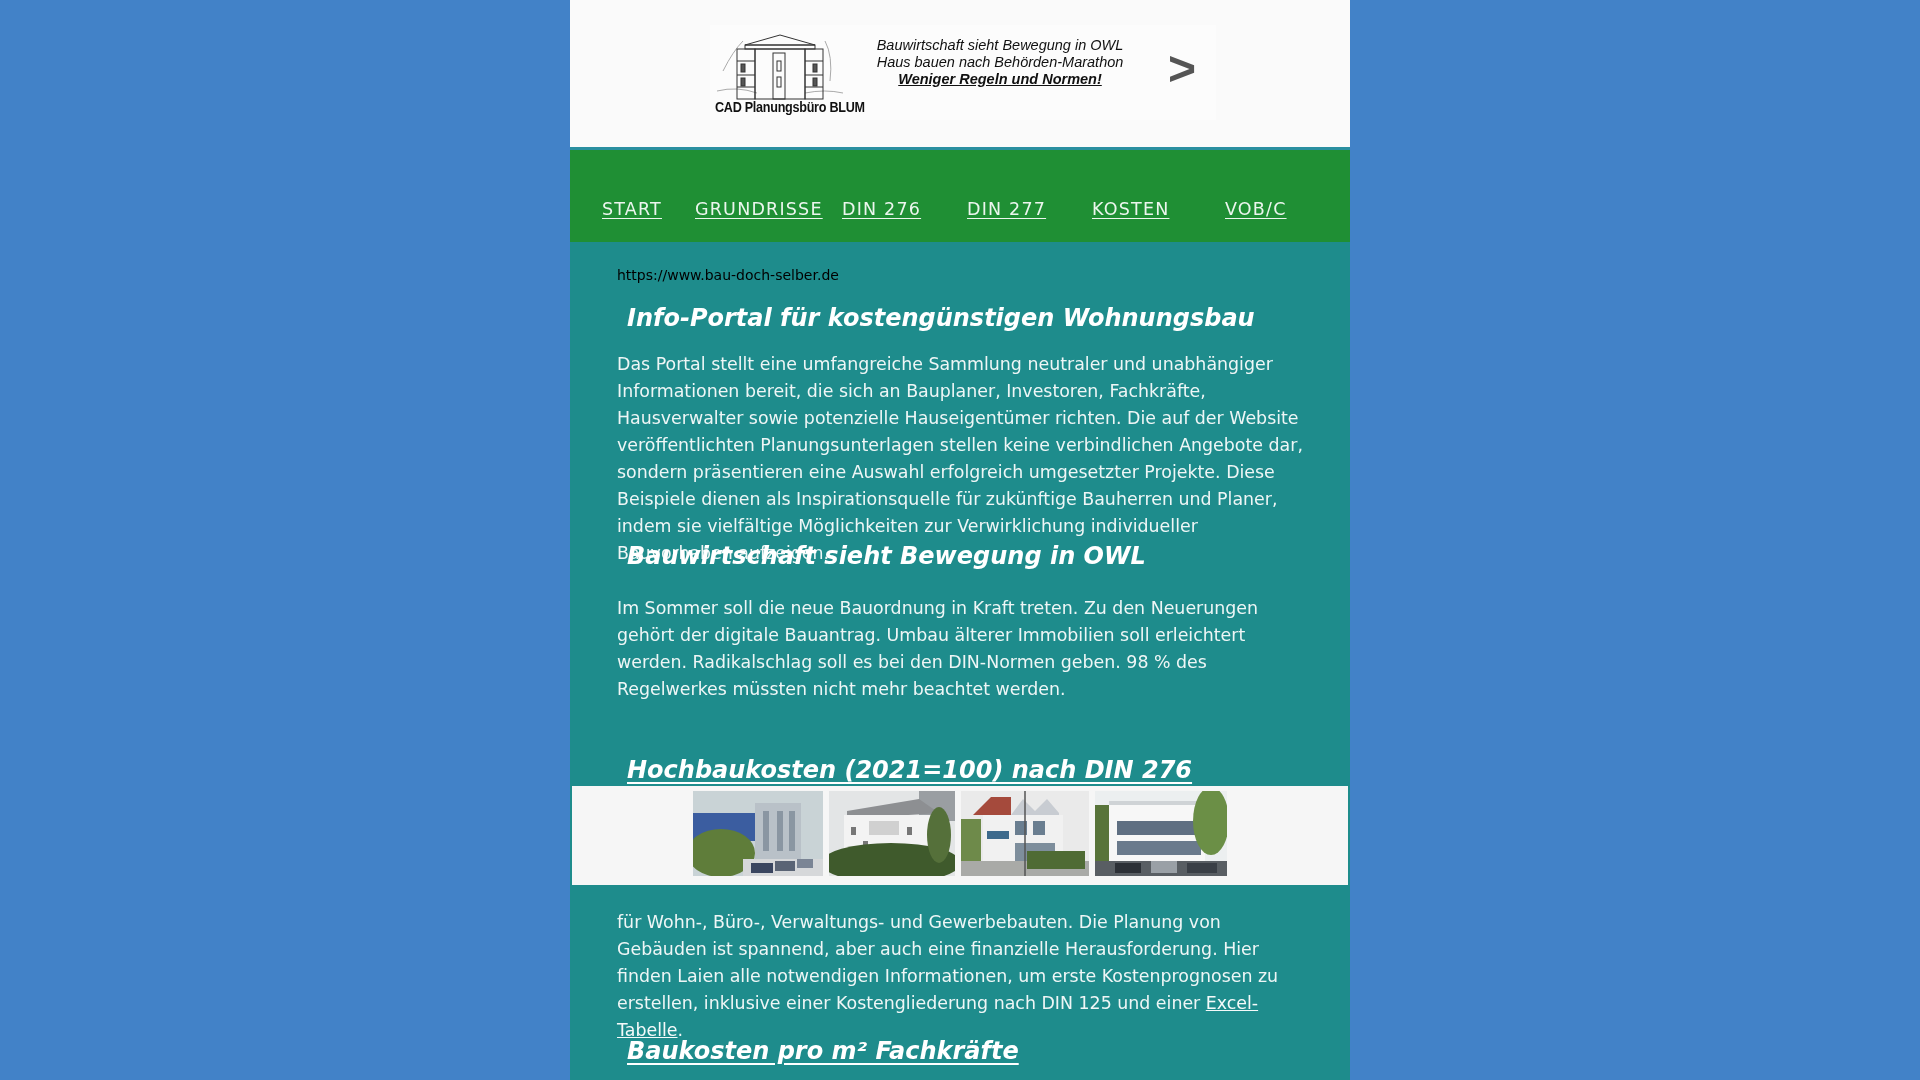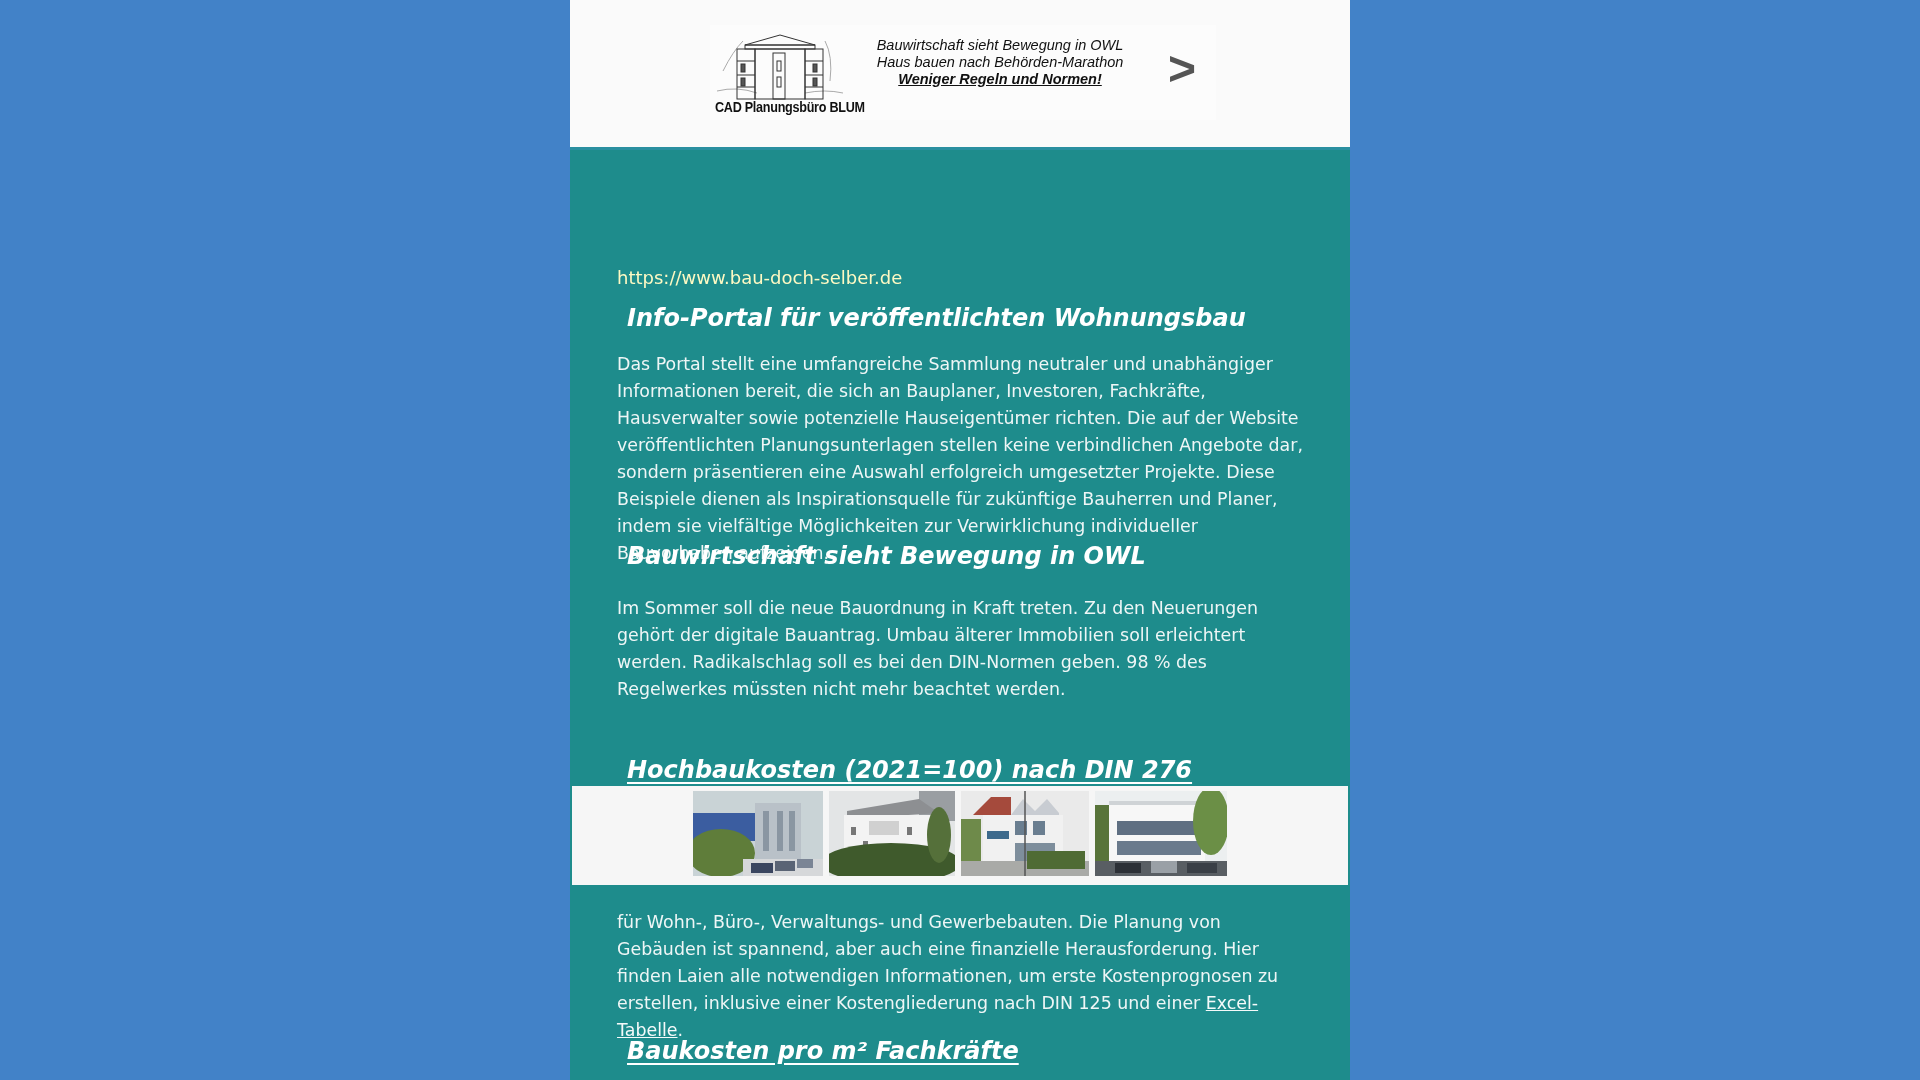--- a/index.html
+++ b/index.html
@@ -35,21 +35,21 @@
     font-size:48px; line-height:48px; color:#555; cursor:pointer;
   }
   .nav {
     position:absolute; left:0; top:150px; width:780px; height:92px; background:#1f8f34;
   }
   .nav a {
     position:absolute; top:49px; color:#ecf6ee; font-size:17.5px; letter-spacing:1.2px; text-decoration:underline;
     text-underline-offset:3px; cursor:pointer; white-space:nowrap;
   }
   .content { position:absolute; left:47px; top:0; width:690px; color:#ffffff; }
-  .url { position:absolute; left:0; top:267px; font-size:18px; color:#fef9c3; white-space:nowrap; }
+  .url { position:absolute; left:0; top:267px; font-size:14px; color:#000000; white-space:nowrap; }
   .h { position:absolute; left:10px; font-size:24px; font-weight:bold; font-style:italic; color:#ffffff; white-space:nowrap; }
   .h.link { text-decoration:underline; text-underline-offset:4px; cursor:pointer; }
   .p { position:absolute; left:0; width:690px; font-size:17.4px; line-height:27px; color:#eef6f6; }
   .p a { color:#f5fafa; text-decoration:underline; cursor:pointer; }
   .strip {
     position:absolute; left:2px; top:786px; width:776px; height:99px; background:#f6f6f6;
   }
   .photo { position:absolute; top:5px; height:85px; overflow:hidden; cursor:pointer; }
 </style>
 </head>
@@ -86,25 +86,33 @@
       <div class="banner-lines">
         <div>Bauwirtschaft sieht Bewegung in OWL</div>
         <div>Haus bauen nach Behörden-Marathon</div>
         <div class="ul">Weniger Regeln und Normen!</div>
       </div>
       <div class="banner-arrow">&gt;</div>
     </div>
   </div>
   <div class="header-line"></div>
 
+  <nav class="nav">
+    <a style="left:32px">START</a>
+    <a style="left:125px">GRUNDRISSE</a>
+    <a style="left:272px">DIN 276</a>
+    <a style="left:397px">DIN 277</a>
+    <a style="left:522px">KOSTEN</a>
+    <a style="left:655px">VOB/C</a>
+  </nav>
 
   <div class="content">
     <div class="url">https://www.bau-doch-selber.de</div>
 
-    <div class="h" style="top:304px">Info-Portal für veröffentlichten Wohnungsbau</div>
+    <div class="h" style="top:304px">Info-Portal für kostengünstigen Wohnungsbau</div>
 
     <div class="p" style="top:351px">Das Portal stellt eine umfangreiche Sammlung neutraler und unabhängiger Informationen bereit, die sich an Bauplaner, Investoren, Fachkräfte, Hausverwalter sowie potenzielle Hauseigentümer richten. Die auf der Website veröffentlichten Planungsunterlagen stellen keine verbindlichen Angebote dar, sondern präsentieren eine Auswahl erfolgreich umgesetzter Projekte. Diese Beispiele dienen als Inspirationsquelle für zukünftige Bauherren und Planer, indem sie vielfältige Möglichkeiten zur Verwirklichung individueller Bauvorhaben aufzeigen.</div>
 
     <div class="h" style="top:542px">Bauwirtschaft sieht Bewegung in OWL</div>
 
     <div class="p" style="top:595px">Im Sommer soll die neue  Bauordnung in Kraft treten. Zu den Neuerungen gehört der digitale Bauantrag.  Umbau älterer Immobilien soll erleichtert werden. Radikalschlag soll es bei den  DIN-Normen geben. 98 % des Regelwerkes müssten nicht mehr beachtet werden.</div>
 
     <div class="h link" style="top:756px">Hochbaukosten (2021=100) nach DIN 276</div>
 
     <div class="p" style="top:909px"><span>für Wohn-, Büro-, Verwaltungs- und Gewerbebauten. Die Planung von Gebäuden ist spannend, aber auch eine finanzielle Herausforderung. Hier finden Laien alle notwendigen Informationen, um erste Kostenprognosen zu erstellen, inklusive einer Kostengliederung nach DIN 125 und einer </span><a>Excel-Tabelle</a><span>.</span></div>

